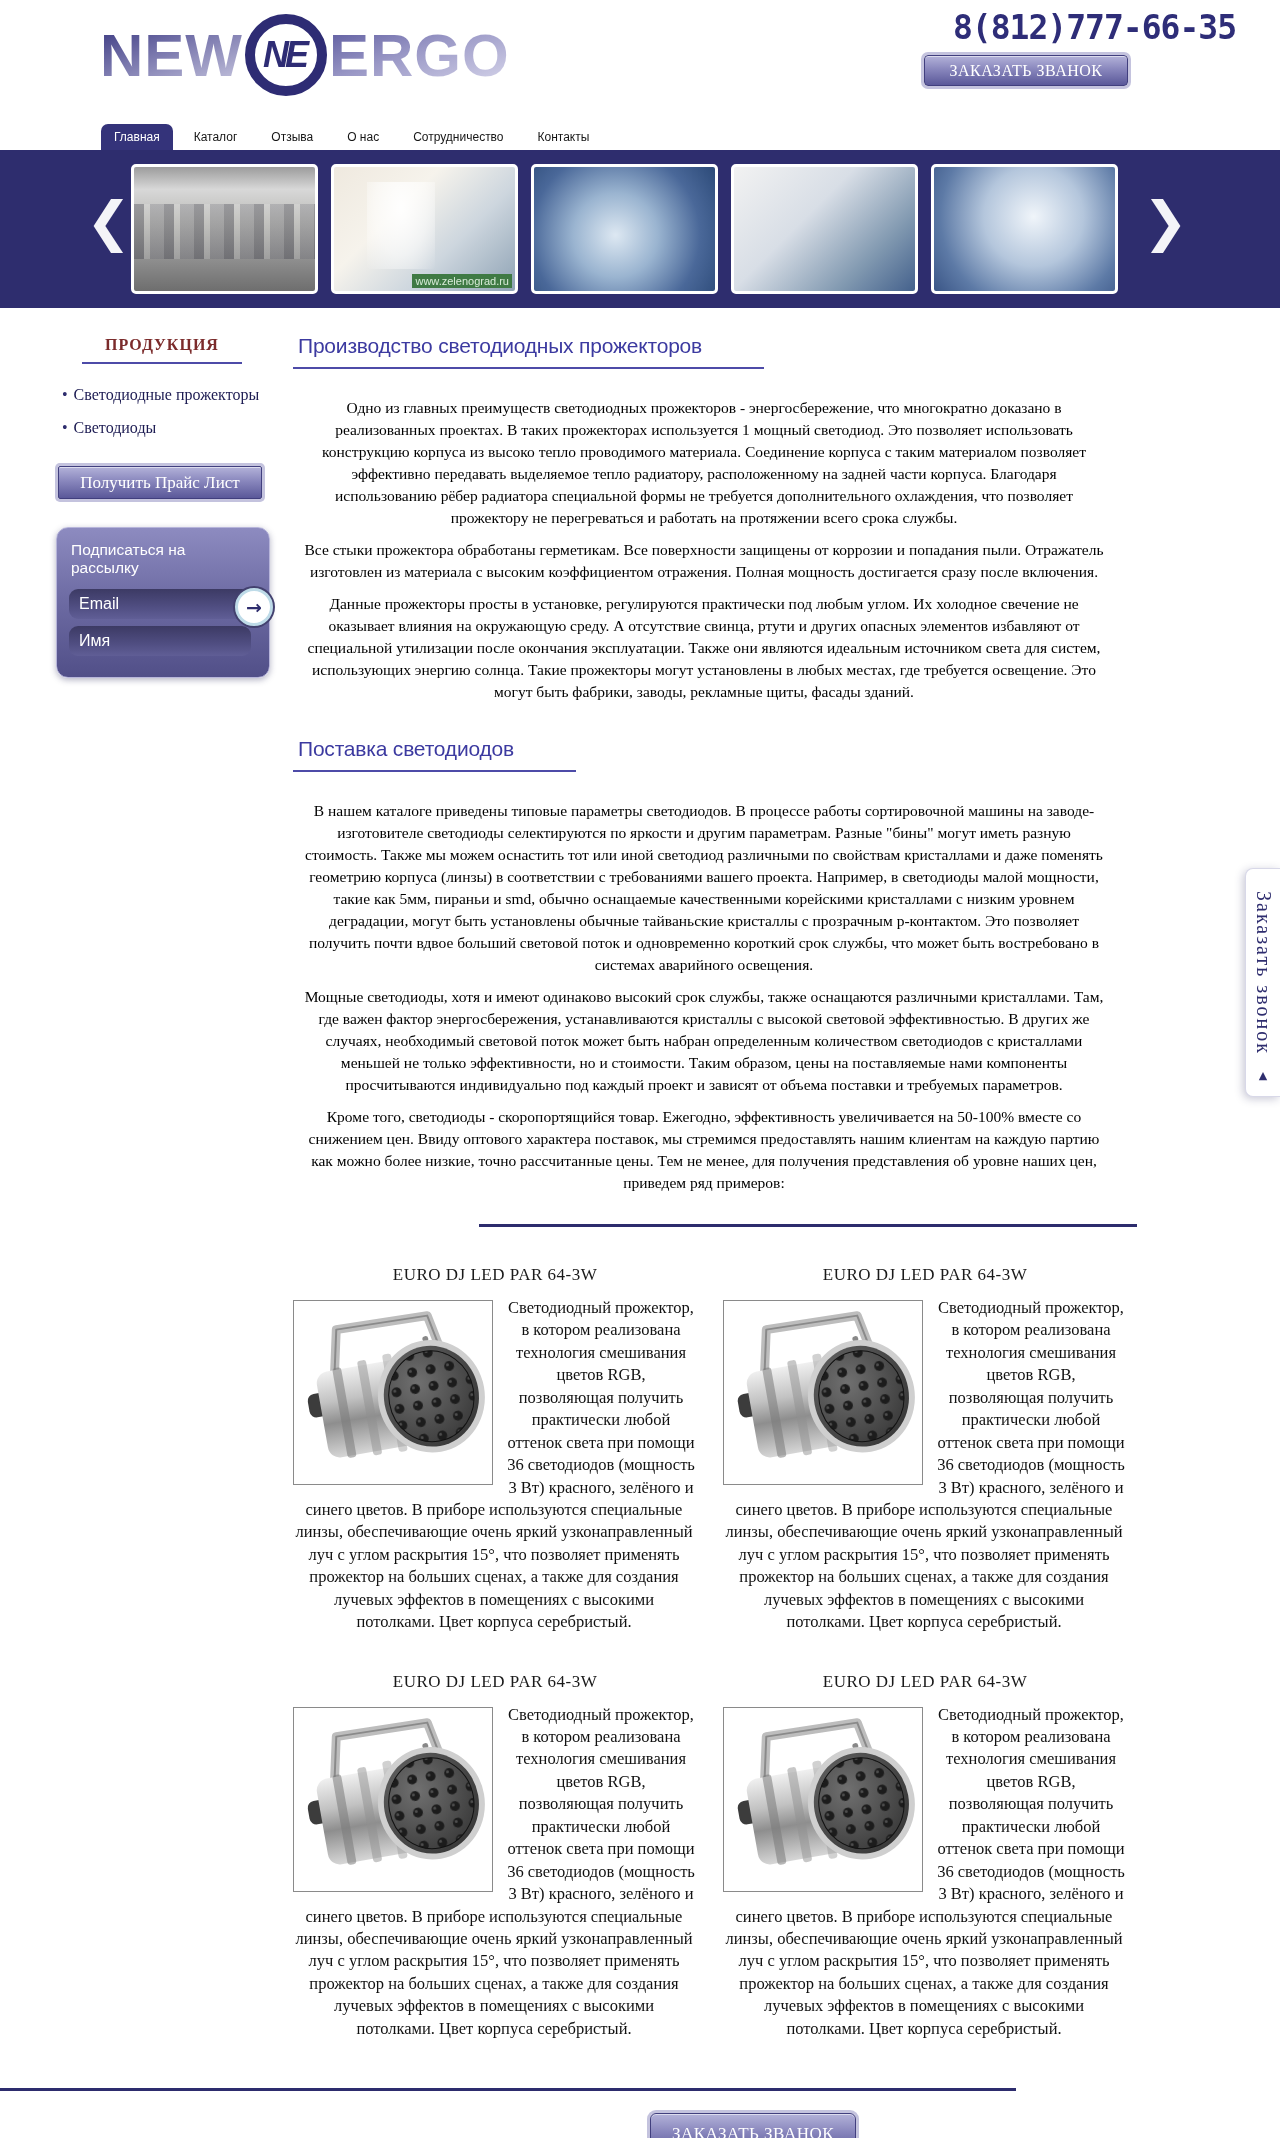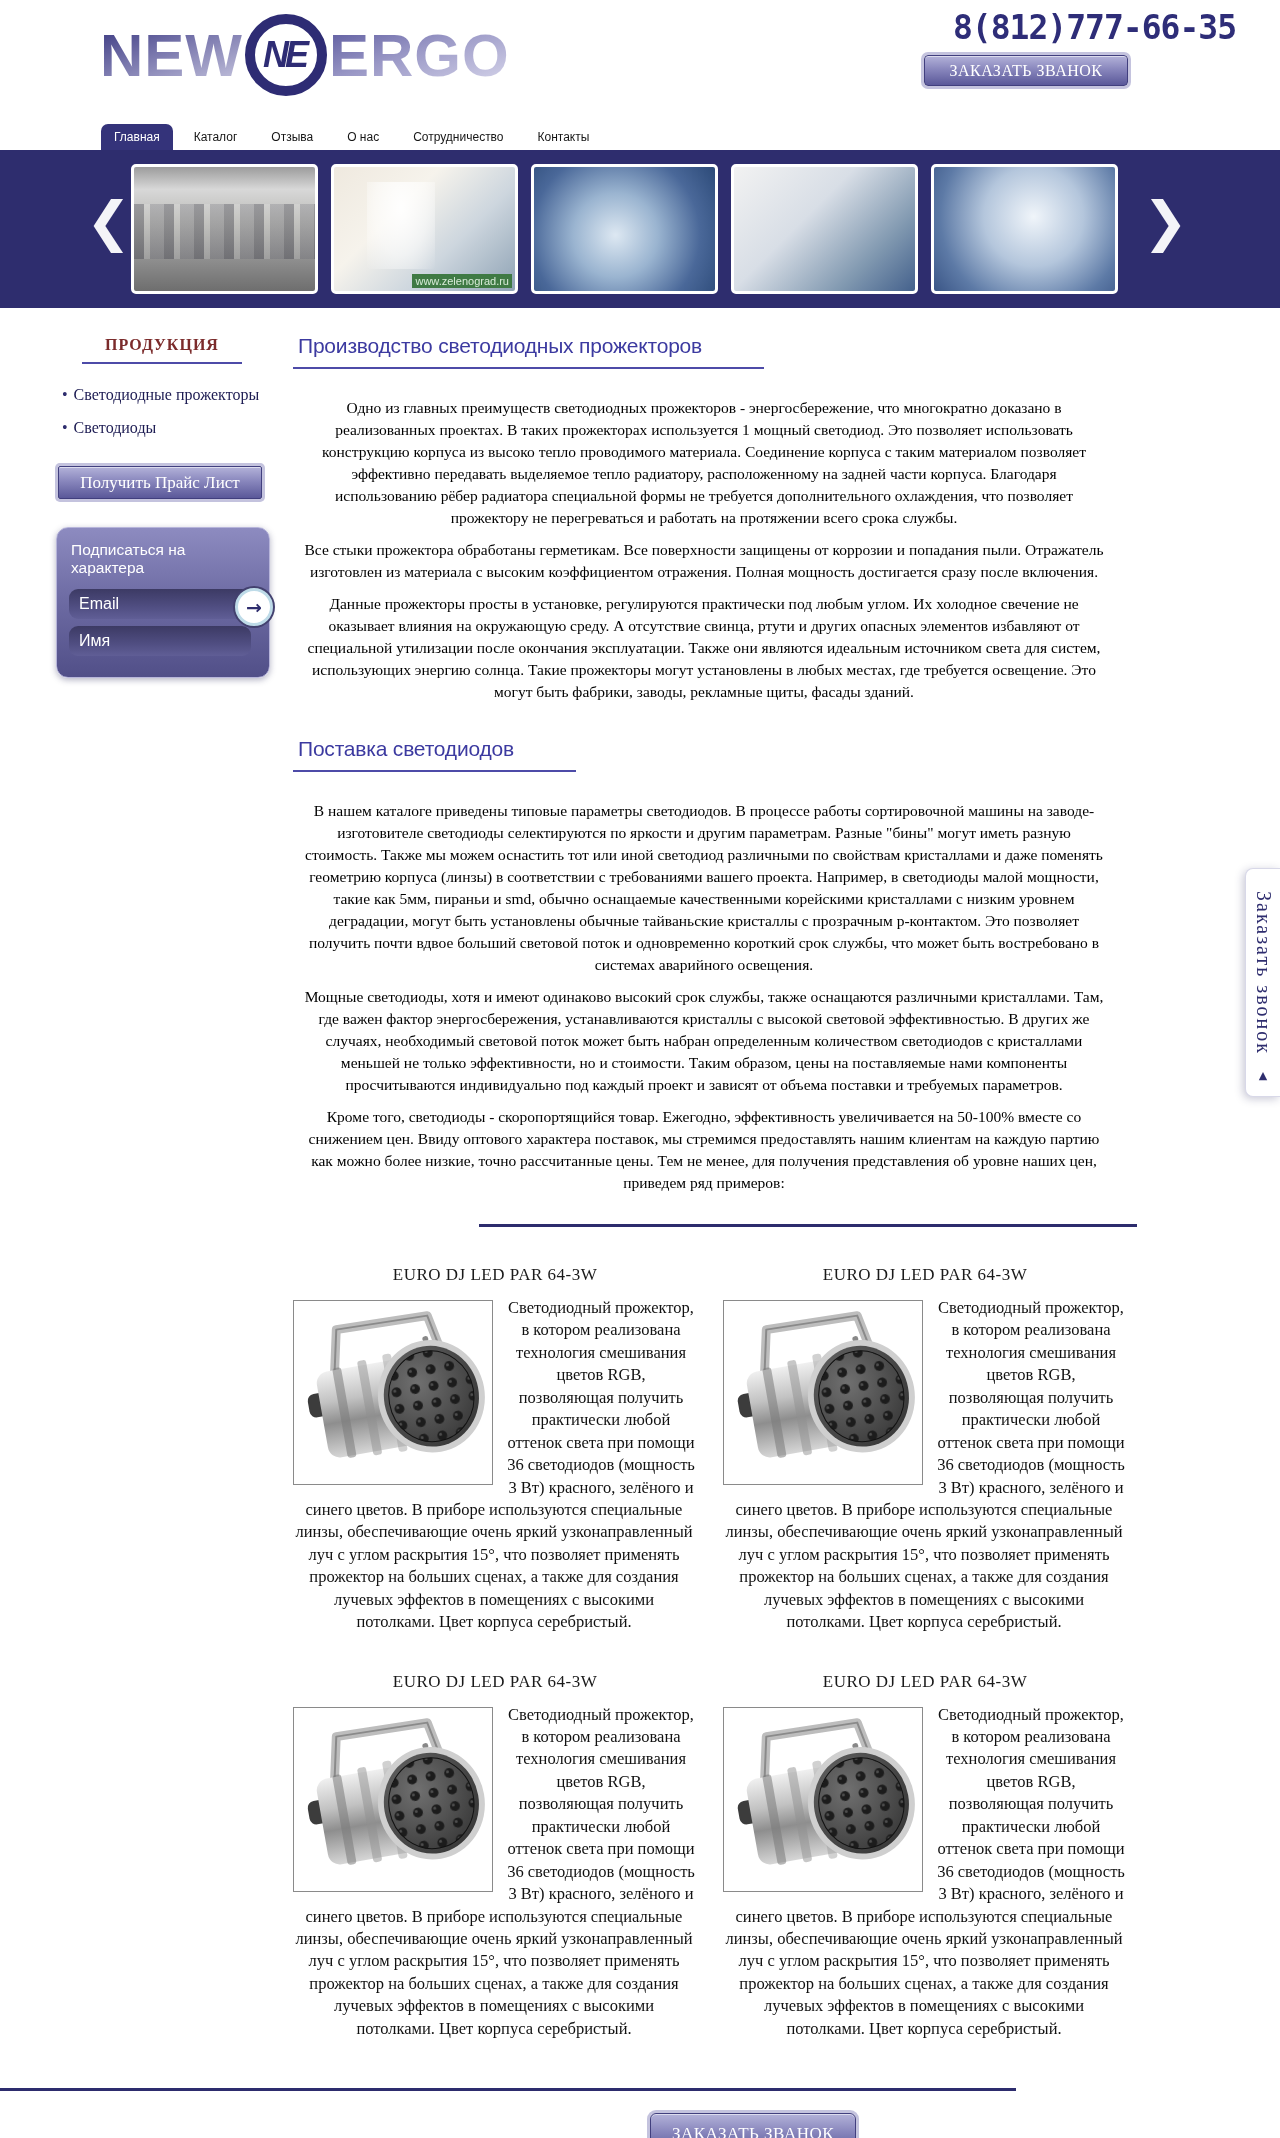--- a/index.html
+++ b/index.html
@@ -145,21 +145,21 @@
     <div class="sidebar-title">ПРОДУКЦИЯ</div>
     <ul class="side-list">
 
         <li><span class="bullet">•</span><span>Светодиодные прожекторы</span></li>
 
         <li><span class="bullet">•</span><span>Светодиоды</span></li>
 
     </ul>
     <div class="btn price-btn">Получить Прайс Лист</div>
     <div class="subscribe">
-      <div class="subscribe-title">Подписаться на характера</div>
+      <div class="subscribe-title">Подписаться на рассылку</div>
       <input class="sub-input" type="text" placeholder="Email" style="">
       <input class="sub-input" type="text" placeholder="Имя" style="">
       <div class="sub-btn">→</div>
     </div>
   </div>
 
   <div class="main">
     <h2 class="section-title">Производство светодиодных прожекторов</h2>
     <div>
       <p class="para">Одно из главных преимуществ светодиодных прожекторов - энергосбережение, что многократно доказано в реализованных проектах. В таких прожекторах используется 1 мощный светодиод. Это позволяет использовать конструкцию корпуса из высоко тепло проводимого материала. Соединение корпуса с таким материалом позволяет эффективно передавать выделяемое тепло радиатору, расположенному на задней части корпуса. Благодаря использованию рёбер радиатора специальной формы не требуется дополнительного охлаждения, что позволяет прожектору не перегреваться и работать на протяжении всего срока службы.</p>

